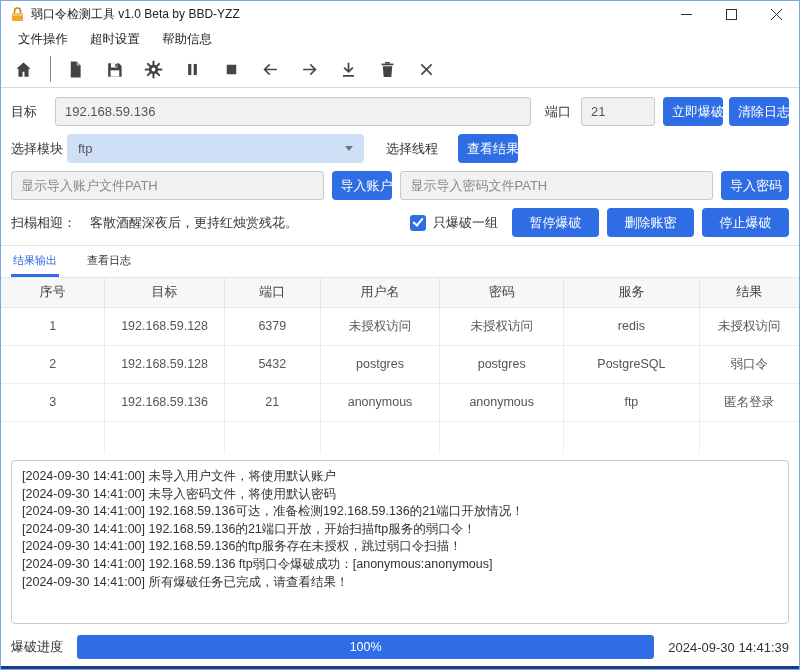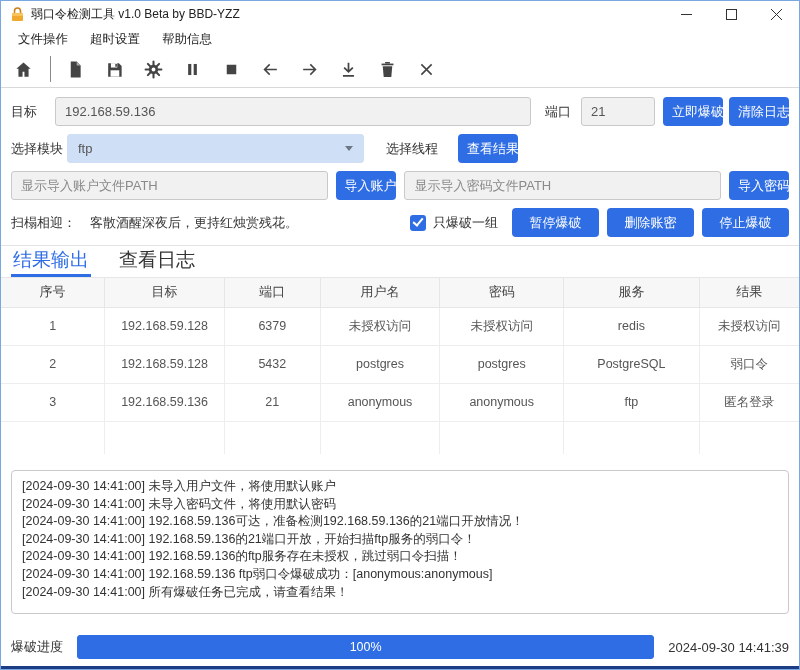--- a/index.html
+++ b/index.html
@@ -41,35 +41,35 @@
   .caret { width:0; height:0; border-left:4.5px solid transparent; border-right:4.5px solid transparent;
     border-top:5.5px solid #6b7785; margin-left:8px; }
   .checkbox { width:16px; height:16px; background:#2e6de4; border-radius:3px; position:relative; flex:0 0 auto; }
   .checkbox::after { content:""; position:absolute; left:5px; top:1.5px; width:4px; height:8px;
     border:solid #fff; border-width:0 2px 2px 0; transform:rotate(40deg); }
 
   .section-divider { border-bottom:1px solid #e3e3e3; flex:0 0 auto; }
 
   
   .tabs { display:flex; padding:0 10px; height:31px; align-items:stretch; flex:0 0 auto; }
-  .tab { font-size:19px; display:flex; align-items:center; padding:0 2px; margin-right:26px; border-bottom:3px solid transparent; }
+  .tab { font-size:11px; display:flex; align-items:center; padding:0 2px; margin-right:26px; border-bottom:3px solid transparent; }
   .tab.active { color:#2e6de4; border-bottom-color:#2e6de4; }
 
   
   .table-wrap { height:177px; flex:0 0 auto; border-top:1px solid #e6e6e6; }
   table { width:100%; height:100%; border-collapse:collapse; table-layout:fixed; }
   th { background:#f7f7f7; font-weight:normal; font-size:13px; color:#444; height:29px;
     border-bottom:1px solid #e6e6e6; border-right:1px solid #e6e6e6; }
   td { font-size:12.5px; color:#555; text-align:center; height:38px;
     border-bottom:1px solid #ededed; border-right:1px solid #ededed; }
   th:last-child, td:last-child { border-right:none; }
   tr.filler td { border-bottom:none; height:auto; }
 
   
-  .log-box { flex:1 1 auto; margin:16px 10px; border:1px solid #c9c9c9; border-radius:4px;
+  .log-box { flex:1 1 auto; margin:6px 10px; border:1px solid #c9c9c9; border-radius:4px;
     padding:7px 10px; overflow:hidden; }
   .log-line { font-size:12.5px; color:#333; line-height:17.6px; white-space:nowrap; }
 
   
   .statusbar { height:36px; display:flex; align-items:center; padding:0 10px 2px 10px; flex:0 0 auto; }
   .progress-track { flex:1 1 auto; margin:0 14px; height:24px; border-radius:4px; background:#2e6de4;
     position:relative; overflow:hidden; }
   .progress-fill { position:absolute; inset:0; background:#2e6de4; display:flex; align-items:center; justify-content:center;
     color:#fff; font-size:12.5px; }
   .timestamp { font-size:13px; color:#333; white-space:nowrap; }
@@ -202,21 +202,21 @@
         <span class="caret"></span>
       </div>
       <span class="flabel" style="margin:0 12px 0 22px">选择线程</span>
       <button class="btn" style="margin-left:8px;width:60px">查看结果</button>
     </div>
 
     <div class="frow">
       <input class="text-input" style="flex: 1 1 0%;" placeholder="显示导入账户文件PATH">
       <button class="btn" style="margin-left:8px;width:60px">导入账户</button>
       <input class="text-input" style="flex: 1 1 0%; margin-left: 8px; padding-left: 10px;" placeholder="显示导入密码文件PATH">
-      <button class="btn" style="margin-left:8px;width:60px">导入密码</button>
+      <button class="btn" style="margin-left:8px;width:68px">导入密码</button>
     </div>
 
     <div class="frow">
       <span class="flabel">扫榻相迎：</span>
       <span class="flabel" style="margin-left:14px">客散酒醒深夜后，更持红烛赏残花。</span>
       <div class="checkbox" style="margin-left:auto"></div>
       <span class="flabel" style="margin-left:7px">只爆破一组</span>
       <button class="btn" style="margin-left:14px;width:87px">暂停爆破</button>
       <button class="btn" style="margin-left:8px;width:87px">删除账密</button>
       <button class="btn" style="margin-left:8px;width:87px">停止爆破</button>

